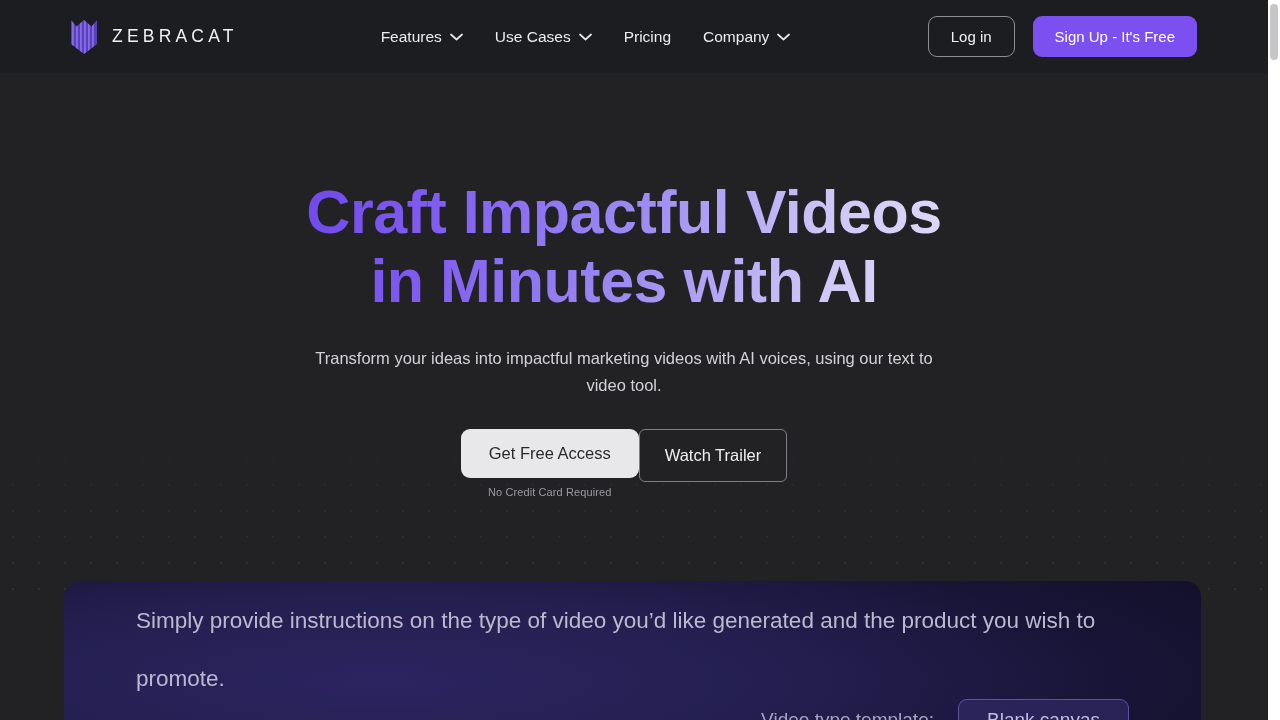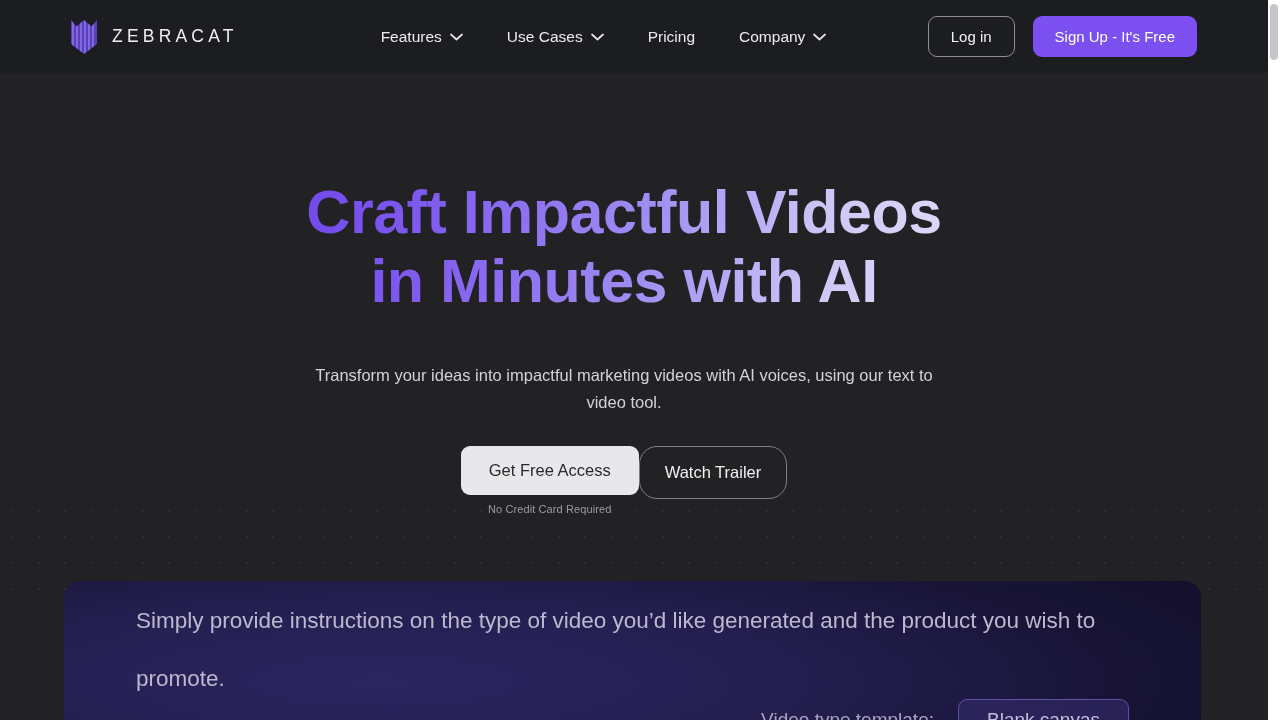--- a/index.html
+++ b/index.html
@@ -36,21 +36,21 @@
   }
   .brand-name {
     color:#f0f0f2;
     font-size:17.5px;
     letter-spacing:4.2px;
     font-weight:400;
   }
 
   .nav {
     display:flex; align-items:flex-start;
-    gap:12px;
+    gap:0px;
     margin-left:127px;
   }
   .nav-item {
     display:flex; align-items:center;
     gap:8px;
     color:#ececed;
     font-size:15.5px;
     padding:8px 16px;
     cursor:pointer;
     white-space:nowrap;
@@ -116,21 +116,21 @@
     line-height:69px;
     font-weight:700;
     letter-spacing:-0.5px;
     background:linear-gradient(100deg,#6d45e8 0%, #7f5bf0 22%, #9f8cf2 52%, #cfc7f7 78%, #e3dff9 100%);
     -webkit-background-clip:text;
     background-clip:text;
     color:transparent;
     -webkit-text-fill-color:transparent;
   }
   .subhead {
-    margin-top:46px;
+    margin-top:29px;
     width:640px;
     text-align:center;
     color:#d2d3d6;
     font-size:16.5px;
     line-height:27px;
   }
 
   .cta-row {
     margin-top:30px;
     display:flex; align-items:flex-start;
@@ -150,21 +150,21 @@
   .no-cc {
     margin-top:8px;
     color:#9b9ba0;
     font-size:11px;
     letter-spacing:.1px;
   }
   .btn-trailer {
     background:transparent;
     color:#f0f0f2;
     border:1px solid #7e7e85;
-    border-radius:18px;
+    border-radius:6px;
     font-size:16.5px;
     padding:16px 25px;
     cursor:pointer;
     font-family:inherit;
   }
 
   
   .preview-card {
     position:absolute;
     left:64px; top:581px;

